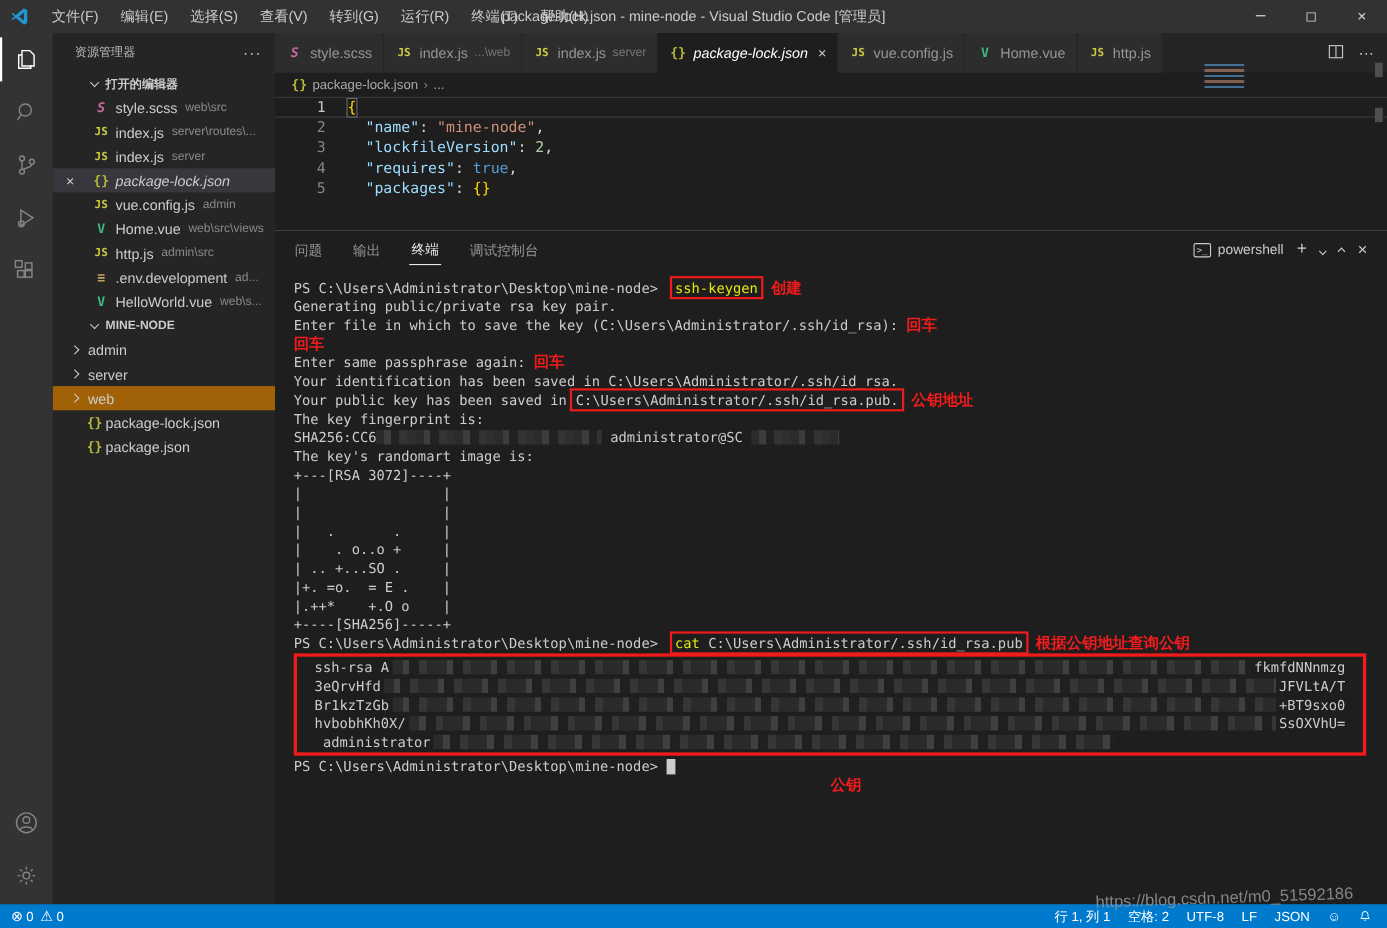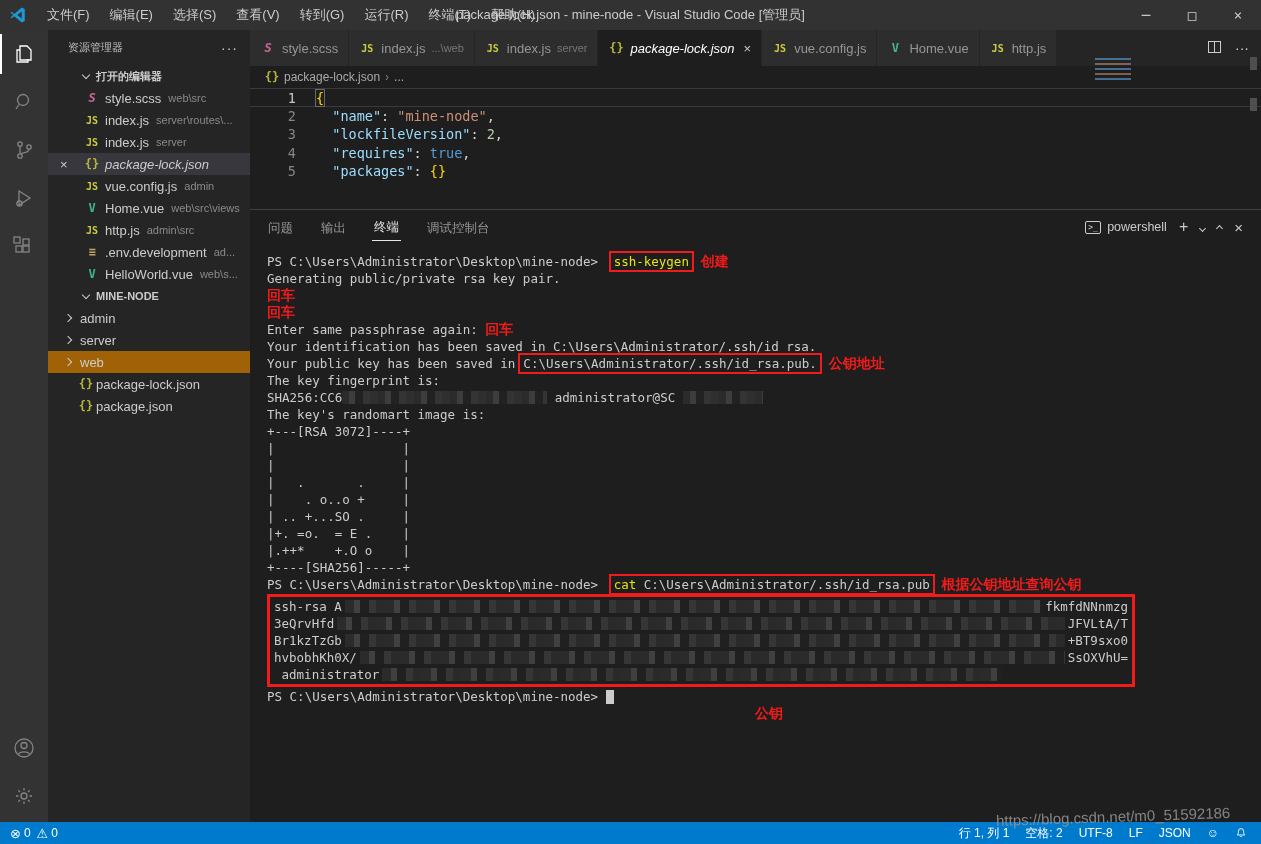--- a/index.html
+++ b/index.html
@@ -99,21 +99,21 @@
   
   .terminal { position:absolute; left:17px; top:43px; width:980px; font-family:"DejaVu Sans Mono","Liberation Mono",monospace; font-size:12.5px; color:#cccccc; }
   .t-line { height:17px; line-height:17px; white-space:pre; display:flex; align-items:center; }
   .tp { color:#cccccc; }
   .ty { color:#e5e510; }
   .tred { color:#f21b1b; font-family:"Liberation Sans",sans-serif; font-size:14px; font-weight:bold; }
   .tbox { border:2px solid #f21b1b; padding:0 3px; margin:0 3px; display:inline-flex; }
   .tblur { display:inline-block; height:13px; align-self:center;
     background:repeating-linear-gradient(90deg,#2b2b2b 0 7px,#3d3d3d 7px 13px,#222 13px 21px,#343434 21px 28px,#2f2f2f 28px 36px); }
   .tcur { display:inline-block; width:8px; height:14px; background:#cccccc; align-self:center; }
-  .keybox { border:3px solid #f21b1b; width:868px; padding:1px 4px; margin:1px 0; }
+  .keybox { border:3px solid #f21b1b; width:975px; padding:1px 16px; margin:1px 0; }
   .kline { display:flex; height:17px; line-height:17px; white-space:pre; }
   .kblur { flex:1; margin:2px 3px; background:repeating-linear-gradient(90deg,#2b2b2b 0 9px,#404040 9px 15px,#202020 15px 24px,#363636 24px 31px,#2a2a2a 31px 40px); }
 
   
   .statusbar { position:absolute; left:0; top:822px; width:1261px; height:22px; background:#007acc; color:#ffffff; display:flex; align-items:center; font-size:12px; }
   .sb-left { display:flex; align-items:center; padding-left:10px; }
   .sb-left .st-item { display:flex; align-items:center; margin-right:6px; }
   .sb-left .glyph { font-size:13px; margin-right:3px; font-family:"DejaVu Sans",sans-serif; }
   .sb-right { margin-left:auto; display:flex; align-items:center; padding-right:14px; }
   .sb-right .st-item { margin-left:16px; cursor:pointer; }
@@ -354,21 +354,21 @@
         <span class="shell-ic">&gt;_</span>
         <span>powershell</span>
         <span class="act" style="font-size:16px;">+</span>
         <span class="act"><span class="pchev down"></span></span>
         <span class="act"><span class="pchev up"></span></span>
         <span class="act" style="font-size:15px;">×</span>
       </div>
       <div class="terminal" id="terminal">
           <div class="t-line"><span class="tp">PS C:\Users\Administrator\Desktop\mine-node&gt; </span><span class="tbox"><span class="ty">ssh-keygen</span></span><span class="tred"> 创建</span></div>
           <div class="t-line"><span class="tp">Generating public/private rsa key pair.</span></div>
-          <div class="t-line"><span class="tred">回车</span></div>
+          <div class="t-line"><span class="tp">Enter file in which to save the key (C:\Users\Administrator/.ssh/id_rsa): </span><span class="tred">回车</span></div>
           <div class="t-line"><span class="tred">回车</span></div>
           <div class="t-line"><span class="tp">Enter same passphrase again: </span><span class="tred">回车</span></div>
           <div class="t-line"><span class="tp">Your identification has been saved in C:\Users\Administrator/.ssh/id_rsa.</span></div>
           <div class="t-line"><span class="tp">Your public key has been saved in</span><span class="tbox"><span class="tp">C:\Users\Administrator/.ssh/id_rsa.pub.</span></span><span class="tred"> 公钥地址</span></div>
           <div class="t-line"><span class="tp">The key fingerprint is:</span></div>
           <div class="t-line"><span class="tp">SHA256:CC6</span><span class="tblur" style="width: 205px;"></span><span class="tp"> administrator@SC </span><span class="tblur" style="width: 80px;"></span></div>
           <div class="t-line"><span class="tp">The key's randomart image is:</span></div>
           <div class="t-line"><span class="tp">+---[RSA 3072]----+</span></div>
           <div class="t-line"><span class="tp">|                 |</span></div>
           <div class="t-line"><span class="tp">|                 |</span></div>

